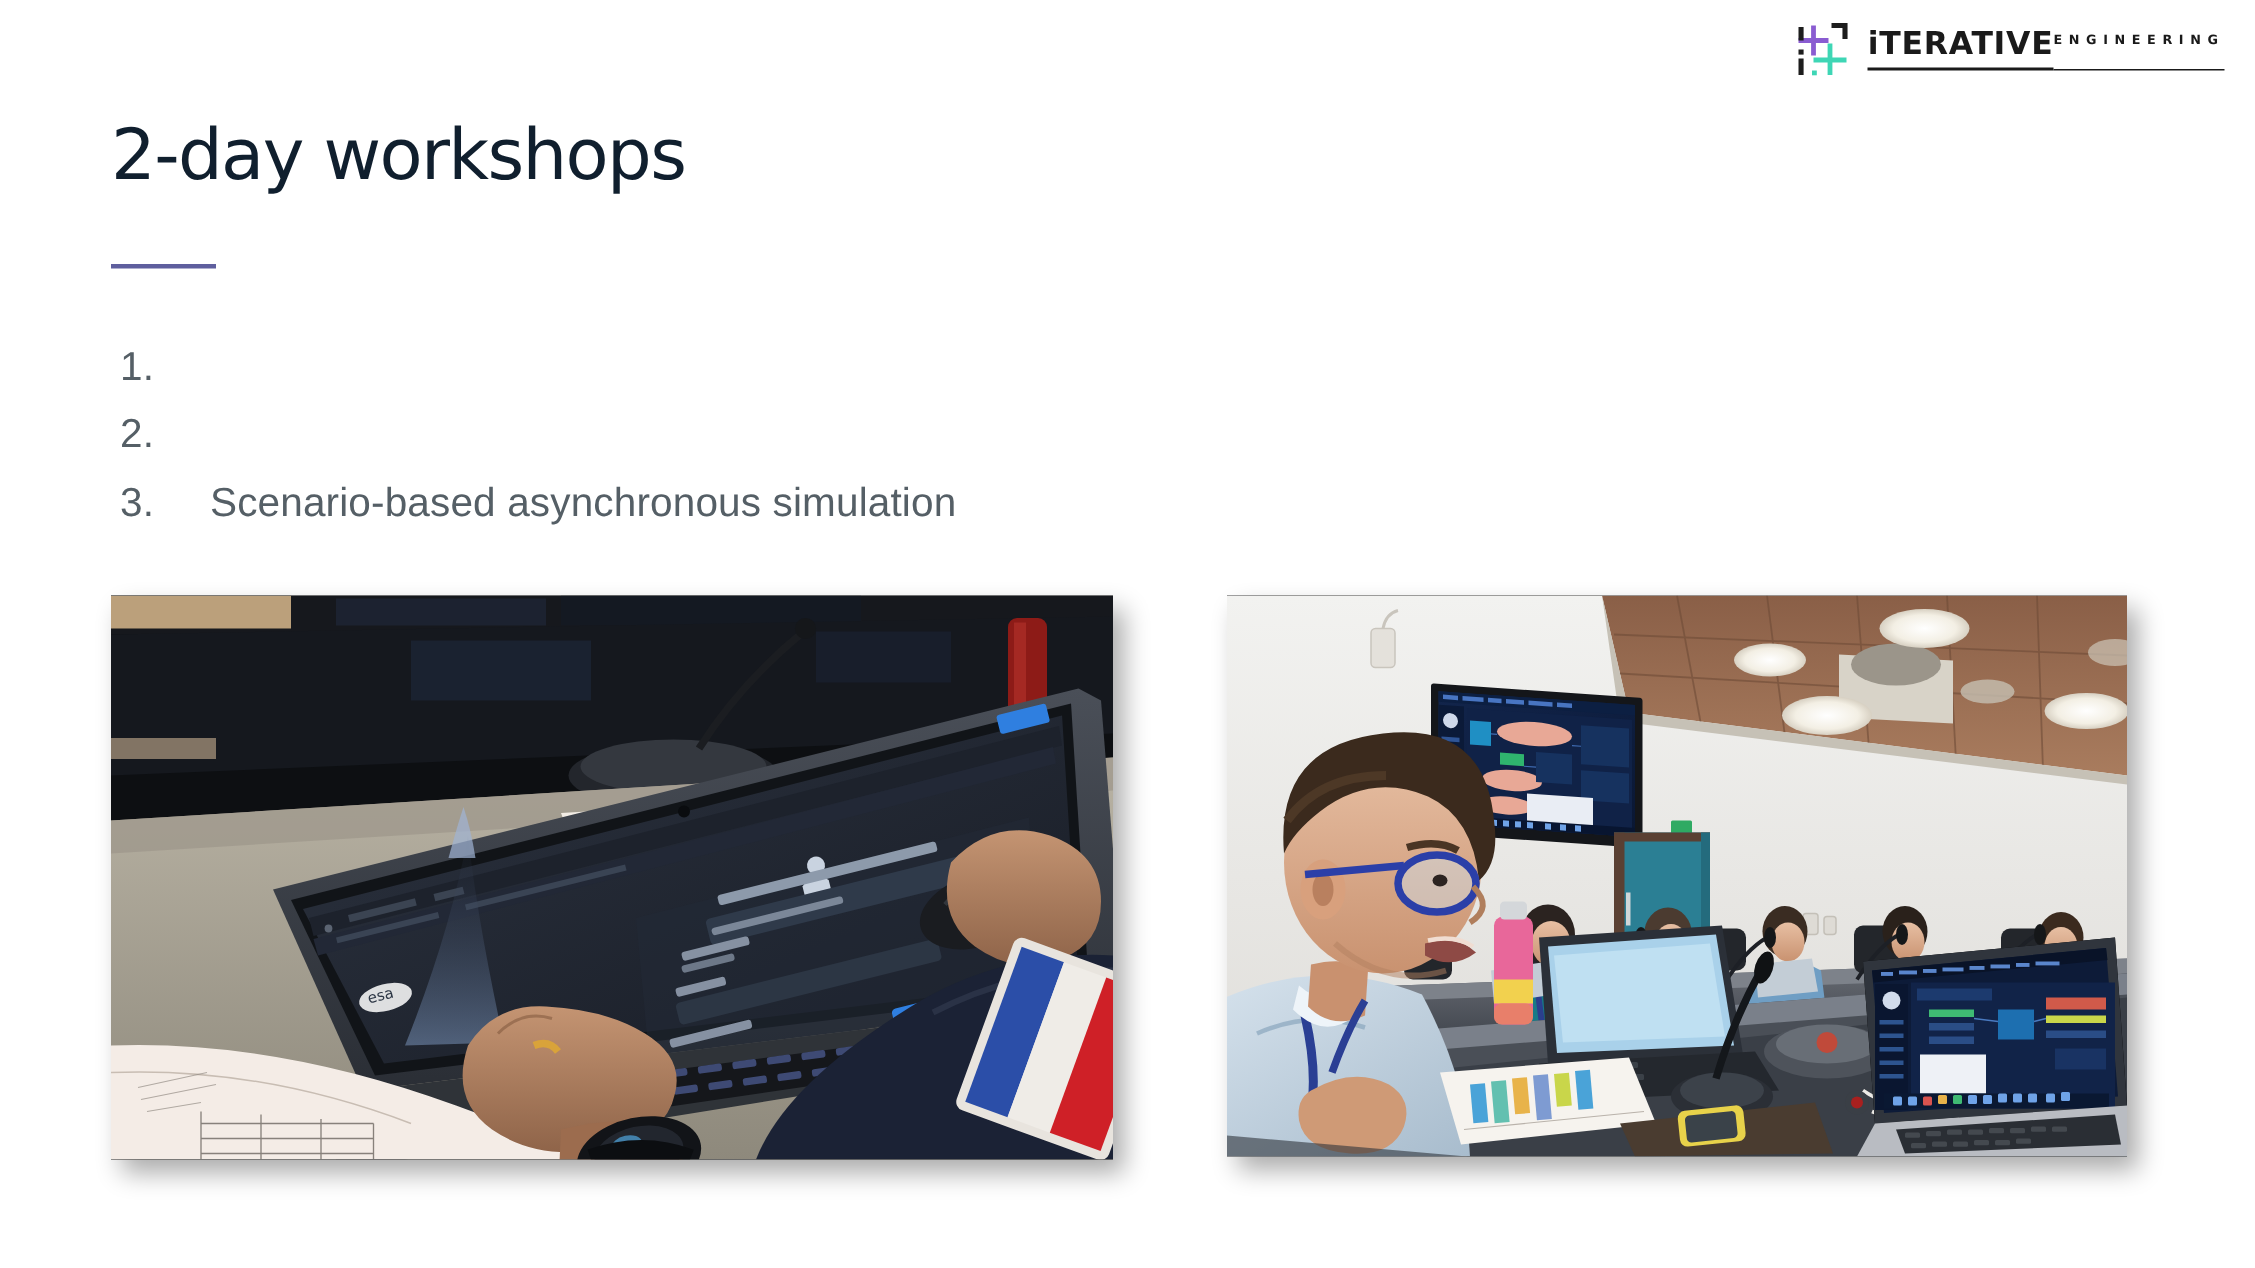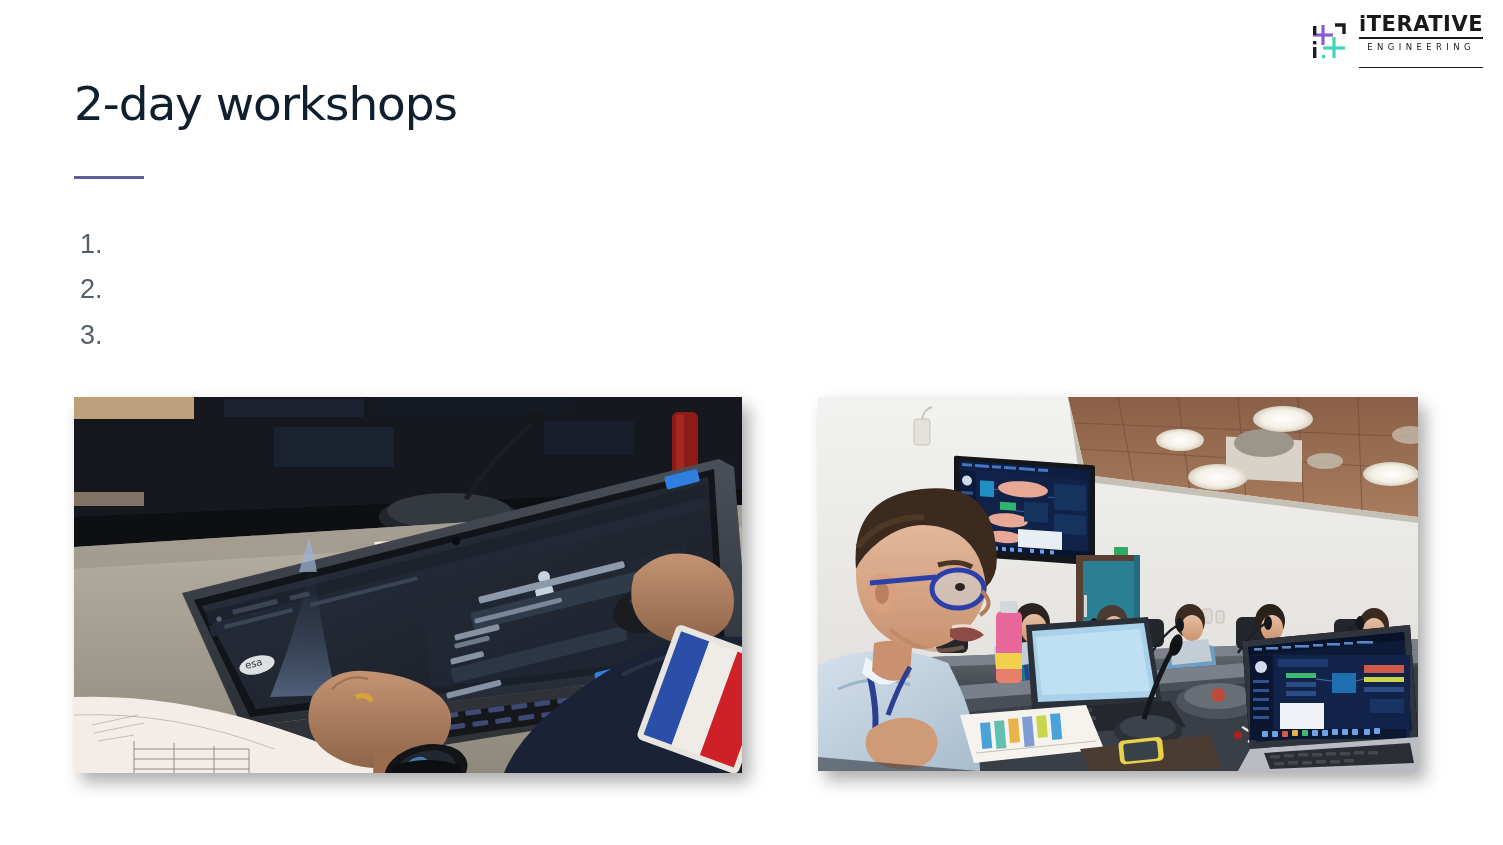--- a/index.html
+++ b/index.html
@@ -10,31 +10,31 @@
     overflow:hidden;
     position:relative;
   }
 
   
   .logo {
     position:absolute; top:14px; right:20px;
     display:flex; align-items:center; gap:10px;
   }
   .logo-mark { width:40px; height:38px; display:block; }
-  .logo-text { display:flex; flex-direction:column; }
+  .logo-text { display:flex; flex-direction:row; }
   .logo-word {
     font-family:"DejaVu Sans", sans-serif;
     font-size:21px; font-weight:700; letter-spacing:0.5px;
     color:#1a1a1a; line-height:1;
     border-bottom:2px solid #1a1a1a;
     padding-bottom:2px;
   }
   .logo-sub {
     font-family:"DejaVu Sans", sans-serif;
-    font-size:8.5px; font-weight:400; letter-spacing:4.4px;
+    font-size:8.5px; font-weight:700; letter-spacing:4.4px;
     color:#1a1a1a; line-height:1;
     padding-top:4px; text-align:center;
     border-bottom:1.5px solid #1a1a1a; padding-bottom:15px;
   }
 
   
   .title {
     position:absolute; left:74px; top:78px;
     font-family:"DejaVu Sans", sans-serif;
     font-size:47px; font-weight:400;
@@ -101,20 +101,21 @@
 
 <div class="list">
   <div class="list-item">
     <span class="list-num">1.</span>
   </div>
   <div class="list-item">
     <span class="list-num">2.</span>
   </div>
   <div class="list-item">
     <span class="list-num">3.</span>
+    <span class="list-txt">Scenario-based asynchronous simulation</span>
   </div>
 </div>
 
 <div class="photo" id="photo-left">
   <svg viewBox="0 0 668 376" preserveAspectRatio="none">
     <defs>
       <linearGradient id="lScreen" x1="0" y1="0" x2="1" y2="1">
         <stop offset="0%" stop-color="#2c3340"></stop>
           <stop offset="100%" stop-color="#171b24"></stop>
       </linearGradient>

